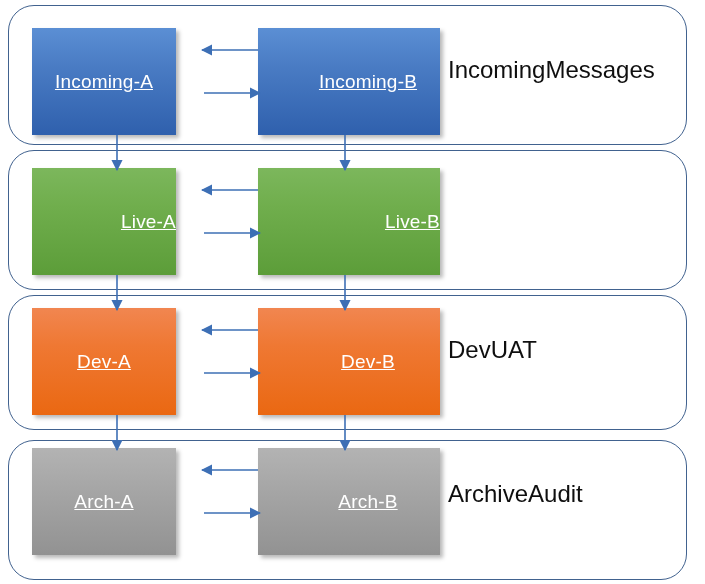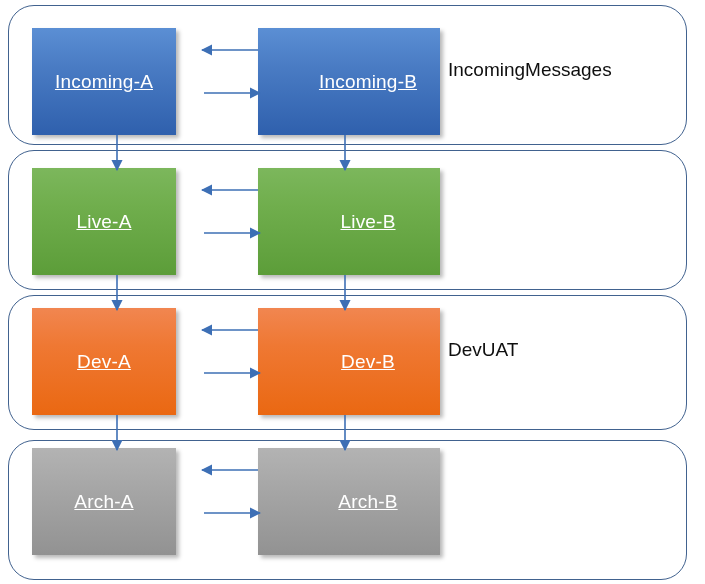--- a/index.html
+++ b/index.html
@@ -46,34 +46,34 @@
     font-size: 19px;
     letter-spacing: 0.2px;
     box-shadow: 3px 3px 4px rgba(0,0,0,0.28);
     z-index: 3;
     text-decoration: underline;
   }
   .node.col-a { left: 32px; }
   .node.col-b { left: 258px; padding-left: 38px; }
 
   .row-1 .node { top: 28px;  }
-  .row-2 .node { top: 168px; }
+  .row-2 .node { top: 168px; justify-content: flex-end; }
   .row-3 .node { top: 308px; }
   .row-4 .node { top: 448px; }
 
   .fill-blue   { background: linear-gradient(to bottom, #5b8fd4 0%, #4a7cc4 35%, #2f60ad 100%); }
   .fill-green  { background: linear-gradient(to bottom, #7cb75c 0%, #70ae4d 35%, #5c9d39 100%); }
   .fill-orange { background: linear-gradient(to bottom, #f18650 0%, #ef7833 35%, #ea6812 100%); text-align: right; }
   .fill-gray   { background: linear-gradient(to bottom, #b3b3b3 0%, #a7a7a7 35%, #929292 100%); }
 
   
   .group-label {
     position: absolute;
     left: 448px;
-    font-size: 19px;
+    font-size: 24px;
     color: #0f0f0f;
     white-space: nowrap;
     z-index: 2;
   }
   .label-1 { top: 70px;  }
   .label-2 { top: 210px; }
   .label-3 { top: 350px; }
   .label-4 { top: 494px; }
   .group-label > span { display: block; transform: translateY(-50%); }
 
@@ -132,20 +132,23 @@
   </div>
 
   <div class="row-4">
     <div class="node col-a fill-gray">
       <span>Arch-A</span>
     </div>
     <div class="node col-b fill-gray">
       <span>Arch-B</span>
     </div>
   </div>
+  <div class="group-label label-4">
+    <span>ArchiveAudit</span>
+  </div>
 
   <svg class="connectors" viewBox="0 0 705 584" width="705" height="584">
     <defs>
       <marker id="arrowL" viewBox="0 0 10 10" refX="9" refY="5" markerWidth="7" markerHeight="7" orient="auto-start-reverse">
         <path d="M 0 0 L 10 5 L 0 10 z" fill="#3d6fb5"></path>
       </marker>
     </defs>
 
     <g stroke="#3d6fb5" stroke-width="1.6" fill="none" marker-end="url(#arrowL)">
 

